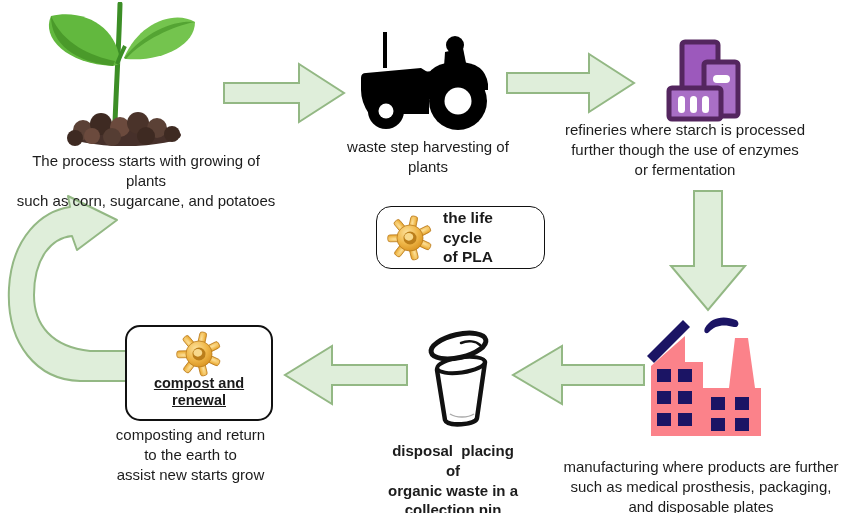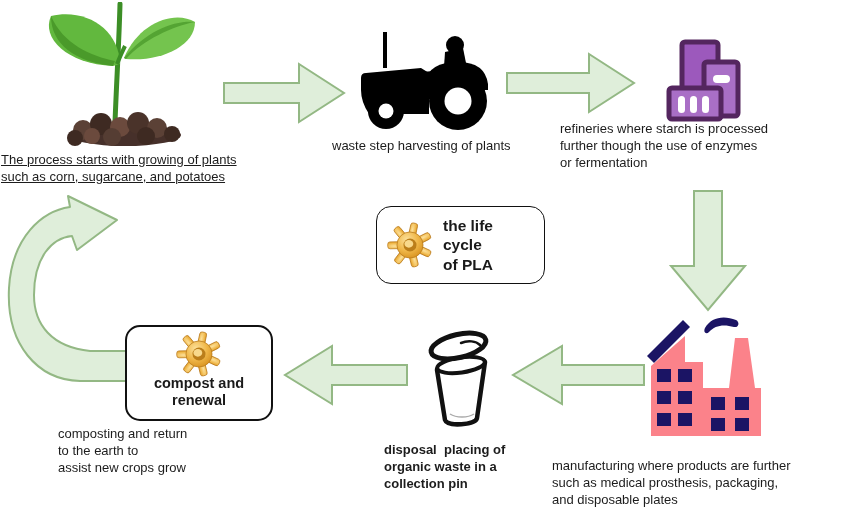--- a/index.html
+++ b/index.html
@@ -1,24 +1,24 @@
 <!DOCTYPE html>
 <html><head>
 <meta charset="utf-8">
 <style>
   html,body{margin:0;padding:0;background:#fff;}
   #stage{position:relative;width:850px;height:513px;background:#fff;overflow:hidden;
          font-family:"Liberation Sans",sans-serif;color:#1a1a1a;}
   .abs{position:absolute;}
-  .caption{font-size:13px;line-height:1.32;white-space:pre-wrap;color:#1c1c1c;}
+  .caption{font-size:15px;line-height:1.32;text-align:center;white-space:pre-wrap;color:#1c1c1c;}
   .roundbox{background:#fff;border:2px solid #111;border-radius:15px;box-sizing:border-box;}
-  #center-box{left:376px;top:206px;width:169px;height:78px;display:flex;align-items:center;gap:10px;padding:12px 10px;justify-content:flex-end;}
+  #center-box{left:376px;top:206px;width:169px;height:63px;display:flex;align-items:center;gap:10px;padding:12px 10px;justify-content:flex-end;}
   #center-box .lbl{font-size:15.5px;font-weight:bold;line-height:1.25;white-space:pre-wrap;text-align:left;}
   #compost-box{left:125px;top:325px;width:148px;height:96px;display:flex;flex-direction:column;align-items:center;justify-content:flex-start;padding-top:4px;}
-  #compost-box .lbl{font-size:14.5px;font-weight:bold;line-height:1.2;white-space:pre-wrap;text-align:center;margin-top:-2px;}
+  #compost-box .lbl{font-size:14.5px;font-weight:bold;line-height:1.2;white-space:pre-wrap;text-align:center;margin-top:-2px;text-decoration:underline;}
   svg{display:block;}
 </style>
 </head>
 <body>
 
 <div id="stage">
 
   <div class="abs" style="left:0;top:193px;width:148px;height:235px;">
     <svg width="148" height="235" viewBox="0 0 148 235">
       <path d="M140,158 L90,158 C52,154 34,132 34,102 C34,64 52,45 72,43
@@ -41,21 +41,21 @@
       <circle cx="95" cy="125" r="10" fill="#6B4A3D"></circle>
         <circle cx="113" cy="121" r="11" fill="#4A332A"></circle>
       <circle cx="132" cy="126" r="10" fill="#5B4136"></circle>
         <circle cx="147" cy="132" r="8" fill="#3E2A22"></circle>
       <circle cx="50" cy="136" r="8" fill="#3E2A22"></circle>
         <circle cx="87" cy="135" r="9" fill="#553D33"></circle>
       <circle cx="121" cy="134" r="9" fill="#3E2A22"></circle>
         <circle cx="67" cy="134" r="8" fill="#6B4A3D"></circle>
     </svg>
   </div>
-  <div class="abs caption" style="left:1px;top:151px;width:268px;text-decoration:underline;">The process starts with growing of plants
+  <div class="abs caption" style="left:12px;top:151px;width:268px;">The process starts with growing of plants
 such as corn, sugarcane, and potatoes</div>
 
   <div class="abs" style="left:223px;top:57px;width:124px;height:72px;">
     <svg width="124" height="72" viewBox="0 0 124 72">
       <polygon points="1,26 76,26 76,7 121,36 76,65 76,46 1,46" fill="#DFEEDA" stroke="#93B884" stroke-width="2"></polygon>
     </svg>
   </div>
 
   <div class="abs" style="left:357px;top:32px;width:132px;height:100px;">
     <svg width="132" height="100" viewBox="0 0 132 100">
@@ -203,15 +203,15 @@
         </g>
         <circle cx="30" cy="30" r="8.5" fill="#BB7E1A"></circle>
         <ellipse cx="28.5" cy="28.5" rx="5.8" ry="5" fill="#F8D98C"></ellipse>
       </svg>
     </span>
     <span class="lbl">compost and
 renewal</span>
   </div>
   <div class="abs caption" style="left:58px;top:425px;width:265px;">composting and return
 to the earth to
-assist new crops grow</div>
+assist new starts grow</div>
 
 </div>
 
 </body></html>

